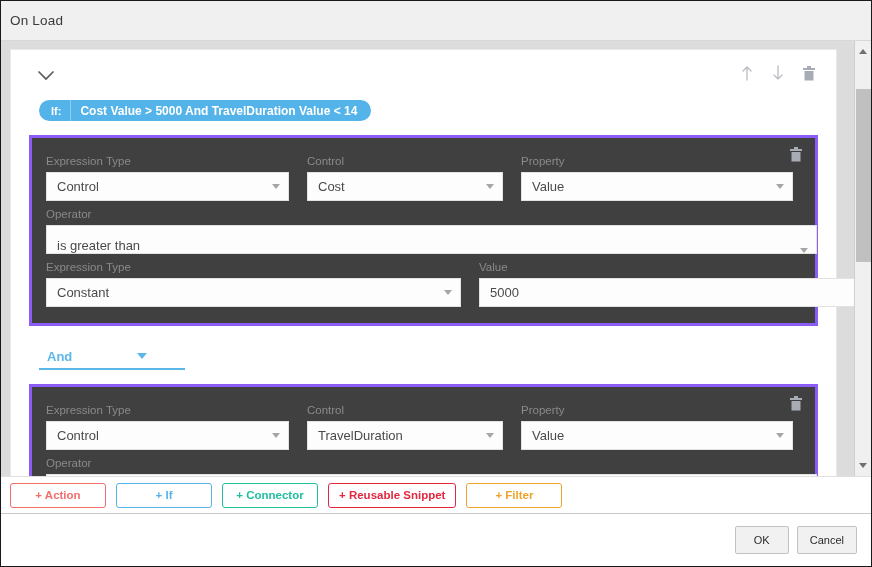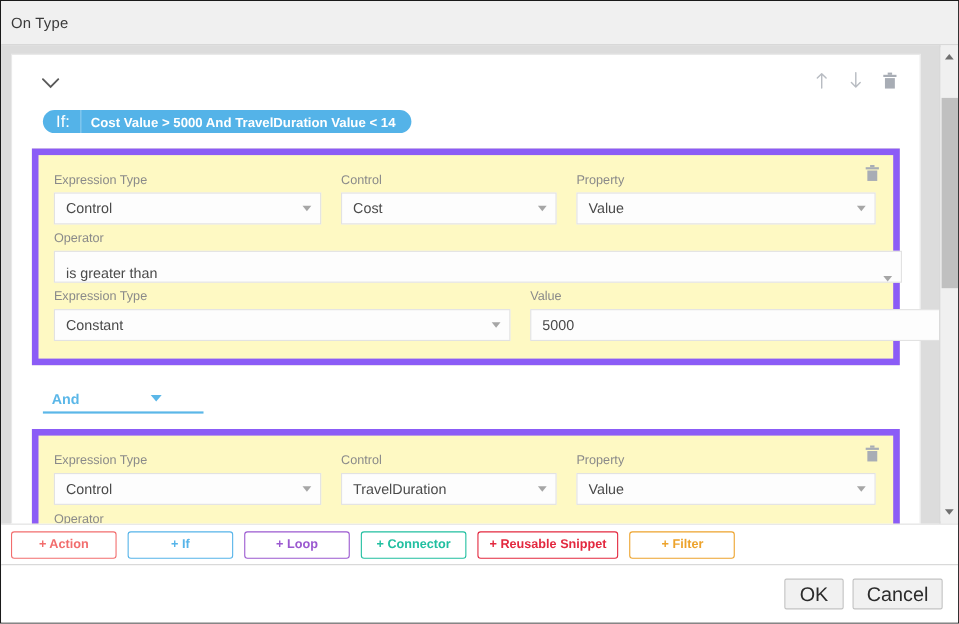--- a/index.html
+++ b/index.html
@@ -96,41 +96,41 @@
     background: #54b3e8;
     border-radius: 11px;
     height: 21px;
     margin: 6px 0 0 10px;
     overflow: hidden;
     cursor: pointer;
   }
   .if-pill .pill-key {
     display: flex; align-items: center;
     padding: 0 9px 0 12px;
-    font-size: 15px;
-    font-weight: normal;
+    font-size: 11px;
+    font-weight: bold;
     color: #ffffff;
     border-right: 1px solid #8fcdf0;
   }
   .if-pill .pill-val {
     display: flex; align-items: center;
     padding: 0 14px 0 9px;
     font-size: 12px;
     font-weight: bold;
     color: #ffffff;
     white-space: nowrap;
   }
 
   
   .expr-group {
-    border: 6px solid #8b5cf6;
+    border: 3px solid #8b5cf6;
     margin: 14px 0 0 0;
     padding: 10px 14px 16px 14px;
     position: relative;
-    background: #fef9c3;
+    background: #404040;
   }
   .group-trash {
     position: absolute;
     right: 12px;
     top: 8px;
     cursor: pointer;
     line-height: 0;
   }
 
   .field-row {
@@ -284,35 +284,35 @@
     padding-right: 14px;
     gap: 8px;
   }
   .footer-btn {
     min-width: 54px;
     height: 28px;
     padding: 0 12px;
     background: #f1f1f1;
     border: 1px solid #c2c2c2;
     border-radius: 2px;
-    font-size: 18px;
+    font-size: 11px;
     color: #2b2b2b;
     display: flex;
     align-items: center;
     justify-content: center;
     cursor: pointer;
   }
 </style>
 </head>
 <body>
 
 <div class="dialog">
 
   <div class="titlebar">
-    <span class="titlebar-text">On Type</span>
+    <span class="titlebar-text">On Load</span>
   </div>
 
   <div class="body-area">
 
     <div class="scroll-region">
       <div class="card">
 
         
         <div class="card-head">
           <span class="chevron-btn">
@@ -481,23 +481,20 @@
     </div>
   </div>
 
   <div class="addbar">
     <div class="add-btn" style="border: 1px solid rgb(242, 109, 109); color: rgb(242, 109, 109);">
       <span>+ Action</span>
     </div>
     <div class="add-btn" style="border: 1px solid rgb(86, 180, 233); color: rgb(86, 180, 233);">
       <span>+ If</span>
     </div>
-    <div class="add-btn" style="border: 1px solid rgb(155, 89, 208); color: rgb(155, 89, 208);">
-      <span>+ Loop</span>
-    </div>
     <div class="add-btn" style="border: 1px solid rgb(33, 191, 160); color: rgb(33, 191, 160);">
       <span>+ Connector</span>
     </div>
     <div class="add-btn" style="border: 1px solid rgb(227, 40, 63); color: rgb(227, 40, 63);">
       <span>+ Reusable Snippet</span>
     </div>
     <div class="add-btn" style="border: 1px solid rgb(237, 163, 44); color: rgb(237, 163, 44);">
       <span>+ Filter</span>
     </div>
   </div>

